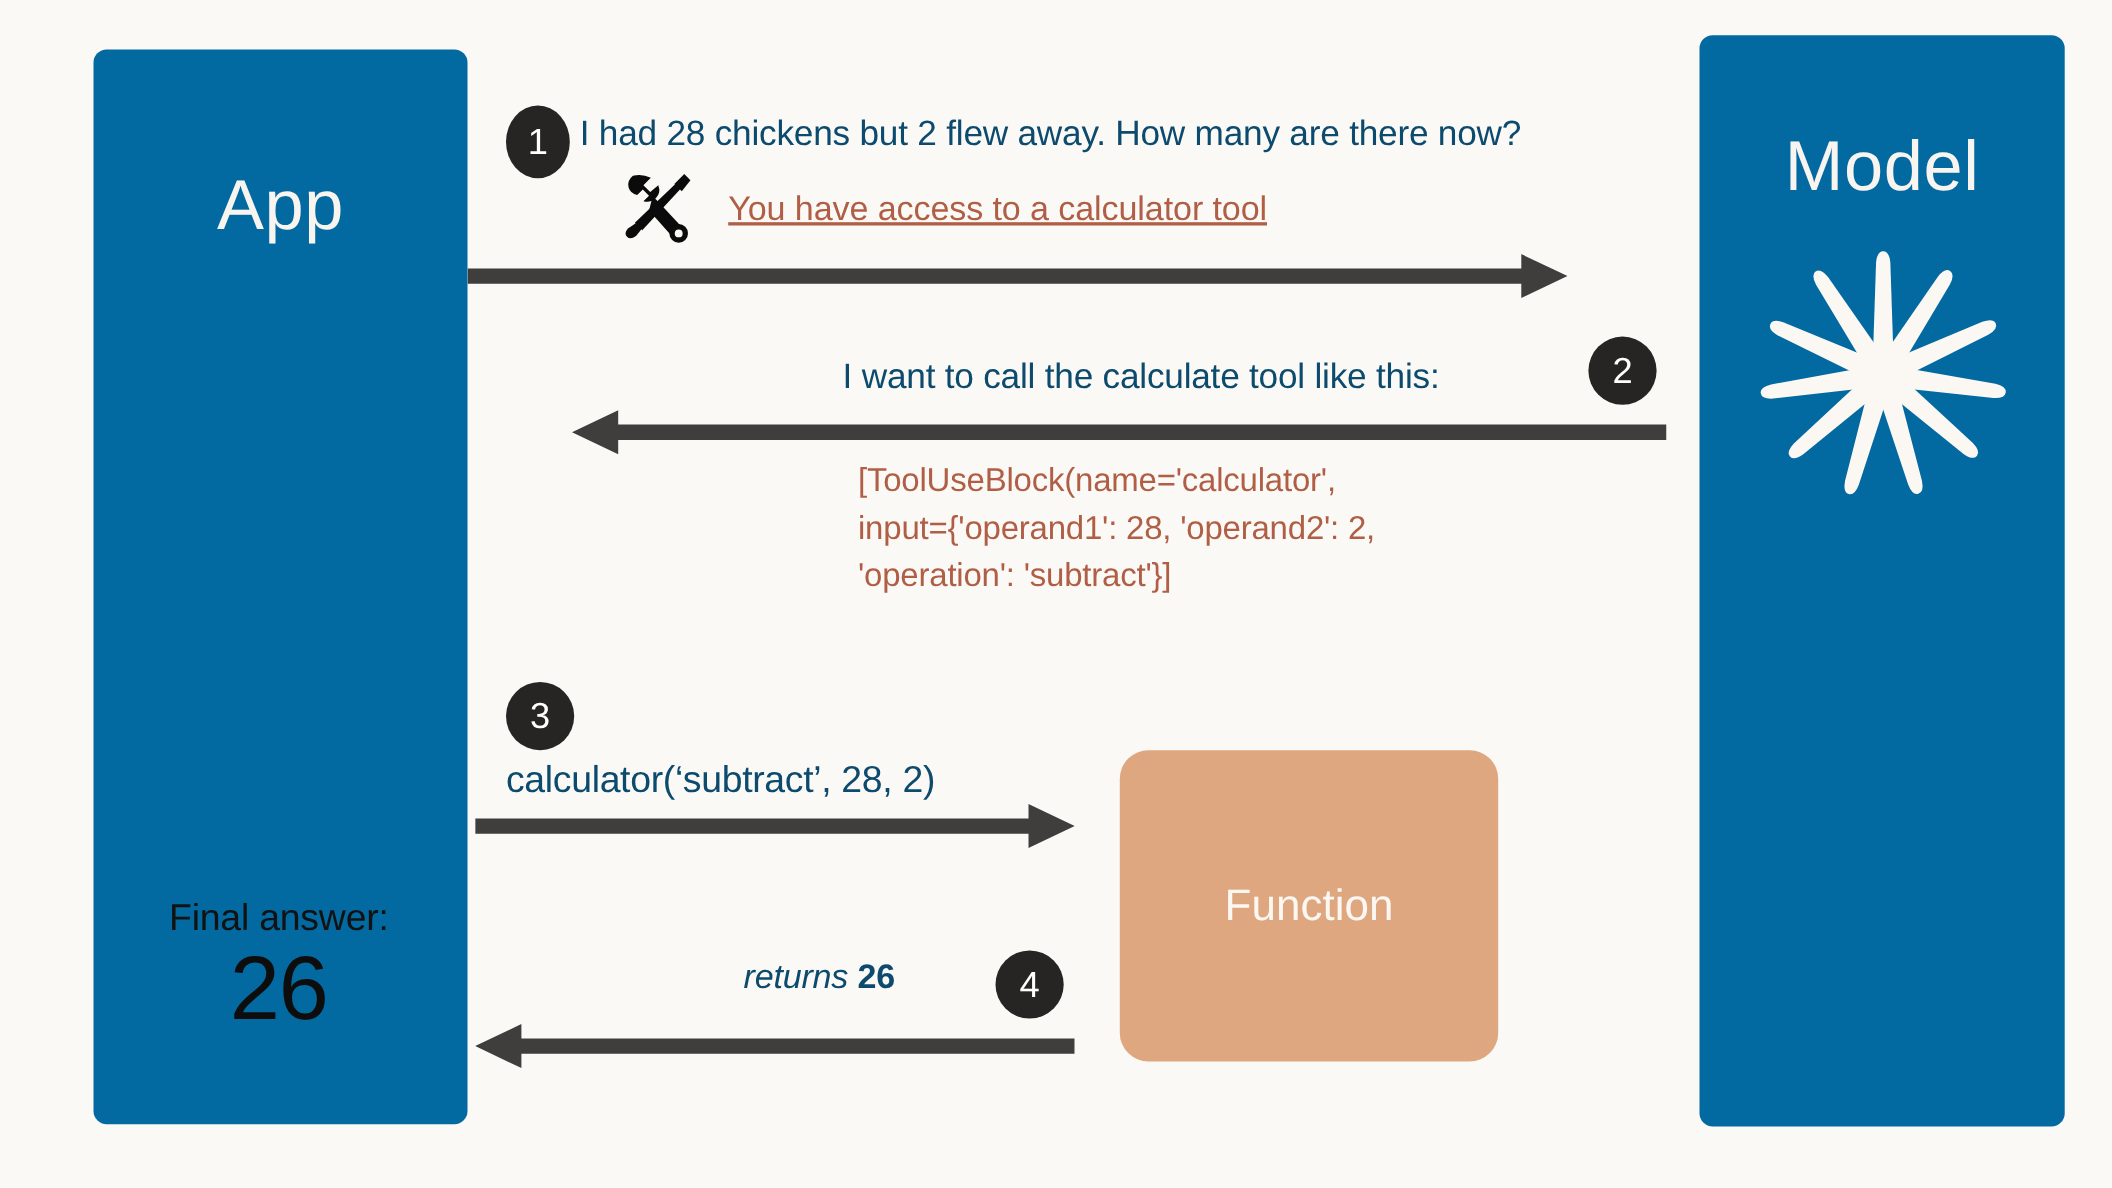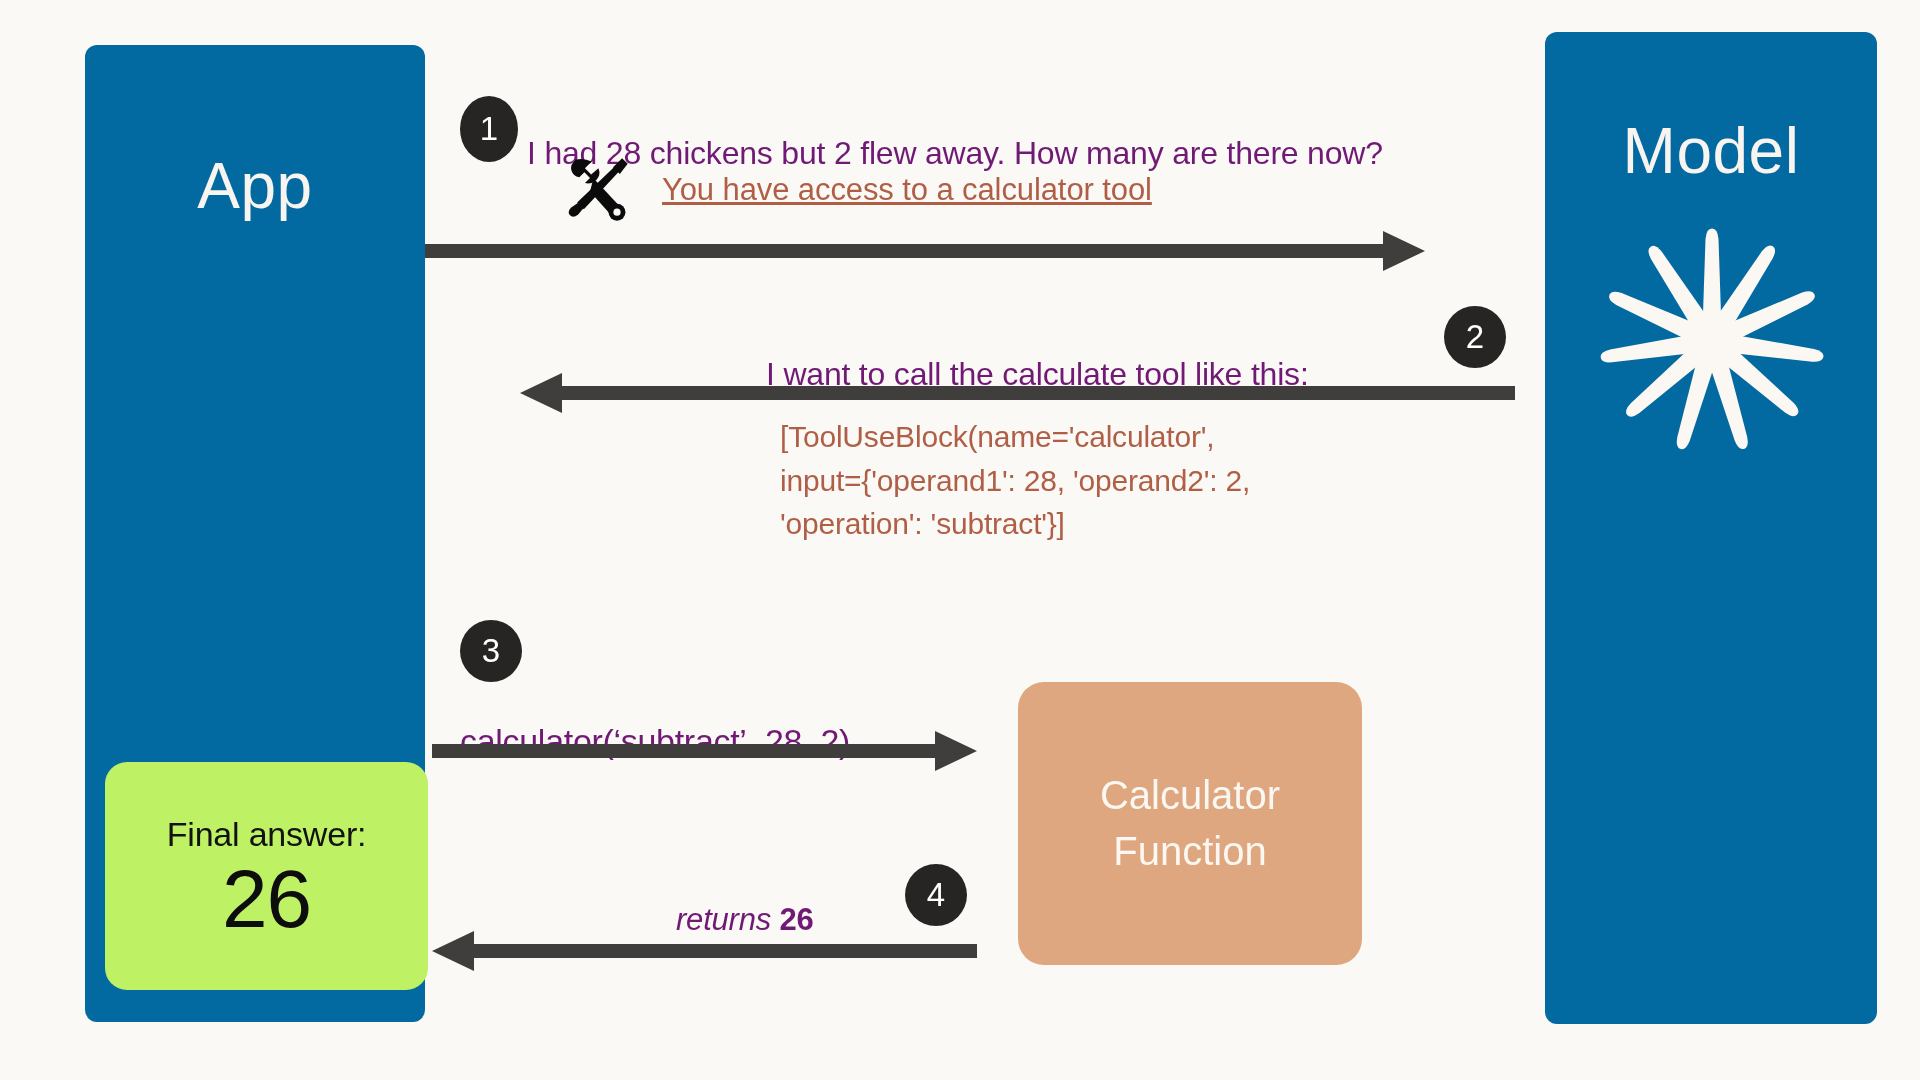--- a/index.html
+++ b/index.html
@@ -45,23 +45,23 @@
     top: 225px;
     width: 232px;
     height: 232px;
   }
 
   
   #final-answer {
     position: absolute;
     left: 105px;
     top: 762px;
-    width: 323px;
+    width: 297px;
     height: 228px;
-    background: #bef264;
+    background: #0369a1;
     border-radius: 22px;
     display: flex;
     flex-direction: column;
     align-items: center;
     justify-content: center;
     box-sizing: border-box;
     padding-top: 6px;
   }
   #final-answer .fa-label {
     font-size: 34px;
@@ -109,23 +109,22 @@
     font-weight: 400;
   }
   #badge-1 { left: 460px;  top: 96px;  width: 58px; height: 66px; }
   #badge-2 { left: 1444px; top: 306px; width: 62px; height: 62px; }
   #badge-3 { left: 460px;  top: 620px; width: 62px; height: 62px; }
   #badge-4 { left: 905px;  top: 864px; width: 62px; height: 62px; }
 
   
   .msg {
     position: absolute;
-    color: #701a75;
+    color: #0c4a6e;
     white-space: nowrap;
-    margin-top: 32px;
   }
   #msg-1 {
     left: 527px;
     top: 103px;
     font-size: 32px;
     letter-spacing: -0.2px;
   }
   #tool-note {
     position: absolute;
     left: 662px;
@@ -235,21 +234,20 @@
       </g>
     </g>
   </svg>
 
   <div id="final-answer">
     <div class="fa-label">Final answer:</div>
     <div class="fa-value">26</div>
   </div>
 
   <div id="calculator-box">
-    <div>Calculator</div>
     <div>Function</div>
   </div>
 
   <div class="badge" id="badge-1">1</div>
   <div class="msg" id="msg-1">I had 28 chickens but 2 flew away. How many are there now?</div>
 
   <svg id="tool-icon" viewBox="0 0 64 64">
     <g fill="#0b0b0b">
 
       <path d="M52.5 5.5 L57.5 10.5 L50.5 19.5 L44.5 13.5 Z"></path>

